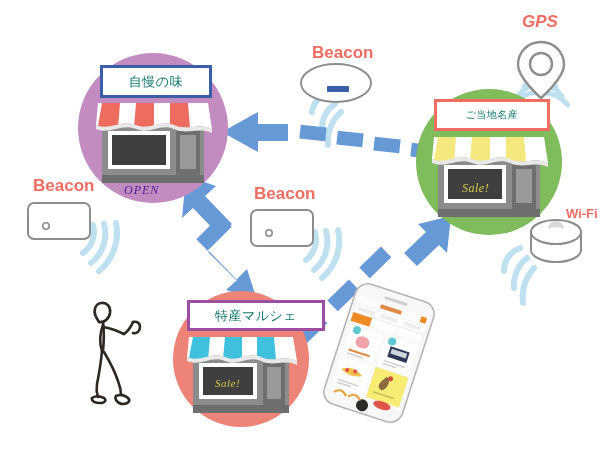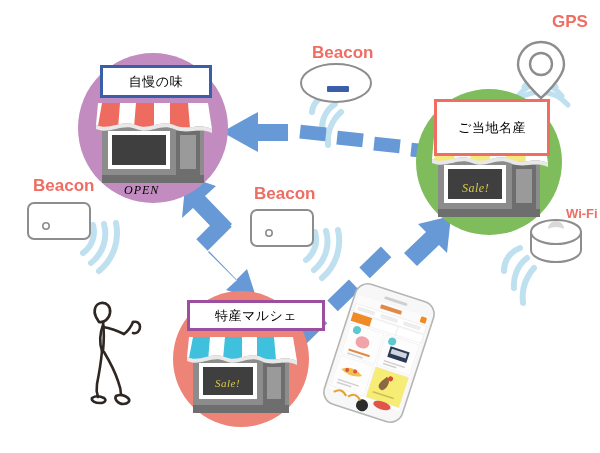--- a/index.html
+++ b/index.html
@@ -35,21 +35,21 @@
     left: 0;
     top: 0;
   }
   .shop-label {
     position: absolute;
     background: #ffffff;
     text-align: center;
     white-space: nowrap;
     font-size: 12px;
     line-height: 1;
-    color: #000000;
+    color: #0f766e;
     letter-spacing: 0.5px;
     font-family: "DejaVu Sans", sans-serif;
   }
   
   .wl-label {
     position: absolute;
     color: #ef6d63;
     font-weight: bold;
     font-size: 17px;
     line-height: 1;
@@ -185,42 +185,42 @@
       <g>
         <path d="M20,50 L130,50 L134,76 C120,70 110,78 96,72 C82,66 72,78 58,72 C44,66 32,78 18,72 Z" fill="#ffffff"></path>
         <path d="M24,50 L42,50 L40,76 C33,74 27,77 20,73 Z" fill="#ee6c5f"></path>
         <path d="M58,50 L76,50 L76,75 C68,72 62,77 56,74 Z" fill="#ee6c5f"></path>
         <path d="M92,50 L110,50 L112,75 C104,72 98,77 92,74 Z" fill="#ee6c5f"></path>
         <path d="M18,72 C32,78 44,66 58,72 C72,78 82,66 96,72 C110,78 120,70 134,76 L134,80 C120,74 110,82 96,76 C82,70 72,82 58,76 C44,70 32,82 18,76 Z" fill="#e8e8e8"></path>
       </g>
     </svg>
     <div class="shop-label" style="left:22px; top:12px; width:106px; padding:7px 0; border:3px solid #3a5fa8; font-size:13px;">自慢の味</div>
     <div style="position:absolute; left:46px; top:130px; font-family:'Liberation Serif', serif;
-                font-style:italic; font-size:12px; color:#000000; letter-spacing:1px;">OPEN</div>
+                font-style:italic; font-size:12px; color:#4c1d95; letter-spacing:1px;">OPEN</div>
   </div>
 
   <div class="shop-node" style="left:416px; top:89px; width:146px; height:146px; background:#7fbc5c;">
     <svg class="shop-svg" width="146" height="146" viewBox="0 0 146 146" xmlns="http://www.w3.org/2000/svg">
       <g>
         <rect x="22" y="70" width="102" height="56" fill="#8c8c8c"></rect>
         <rect x="28" y="76" width="62" height="38" fill="#ffffff"></rect>
         <rect x="32" y="80" width="54" height="30" fill="#3f3f3f"></rect>
         <rect x="96" y="76" width="24" height="44" fill="#6e6e6e"></rect>
         <rect x="100" y="80" width="16" height="34" fill="#9a9a9a"></rect>
         <rect x="22" y="120" width="102" height="8" fill="#6e6e6e"></rect>
       </g>
       <g>
         <path d="M18,48 L128,48 L132,74 C118,68 108,76 94,70 C80,64 70,76 56,70 C42,64 30,76 16,70 Z" fill="#ffffff"></path>
         <path d="M22,48 L40,48 L38,74 C31,72 25,75 18,71 Z" fill="#f4e97f"></path>
         <path d="M56,48 L74,48 L74,73 C66,70 60,75 54,72 Z" fill="#f4e97f"></path>
         <path d="M90,48 L108,48 L110,73 C102,70 96,75 90,72 Z" fill="#f4e97f"></path>
         <path d="M16,70 C30,76 42,64 56,70 C70,76 80,64 94,70 C108,76 118,68 132,74 L132,78 C118,72 108,80 94,74 C80,68 70,80 56,74 C42,68 30,80 16,74 Z" fill="#e8e8e8"></path>
       </g>
     </svg>
-    <div class="shop-label" style="left:18px; top:10px; width:110px; padding:19px 0; border:3px solid #ef6d63; font-size:13px;">ご当地名産</div>
+    <div class="shop-label" style="left:18px; top:10px; width:110px; padding:8px 0; border:3px solid #ef6d63; font-size:10px;">ご当地名産</div>
     <div style="position:absolute; left:46px; top:92px; font-family:'Liberation Serif', serif;
                 font-style:italic; font-size:12px; color:#d8c84a; letter-spacing:0.5px;">Sale!</div>
   </div>
 
   <div class="shop-node" style="left:173px; top:291px; width:136px; height:136px; background:#ee8377;">
     <svg class="shop-svg" width="136" height="136" viewBox="0 0 136 136" xmlns="http://www.w3.org/2000/svg">
       <g>
         <rect x="20" y="66" width="96" height="54" fill="#8c8c8c"></rect>
         <rect x="26" y="72" width="58" height="36" fill="#ffffff"></rect>
         <rect x="30" y="76" width="50" height="28" fill="#3f3f3f"></rect>
@@ -301,17 +301,17 @@
       </g>
     </svg>
   </div>
 
   <div class="wl-label" style="left:312px; top:44px;">Beacon</div>
 
   <div class="wl-label" style="left:33px; top:177px;">Beacon</div>
 
   <div class="wl-label" style="left:254px; top:185px;">Beacon</div>
 
-  <div class="wl-label" style="left:552px; top:13px;">GPS</div>
+  <div class="wl-label" style="left:522px; top:13px;font-style:italic;">GPS</div>
 
   <div class="wl-label small" style="left:538px; top:207px;">Wi-Fi</div>
 
 </div>
 
 </body></html>

